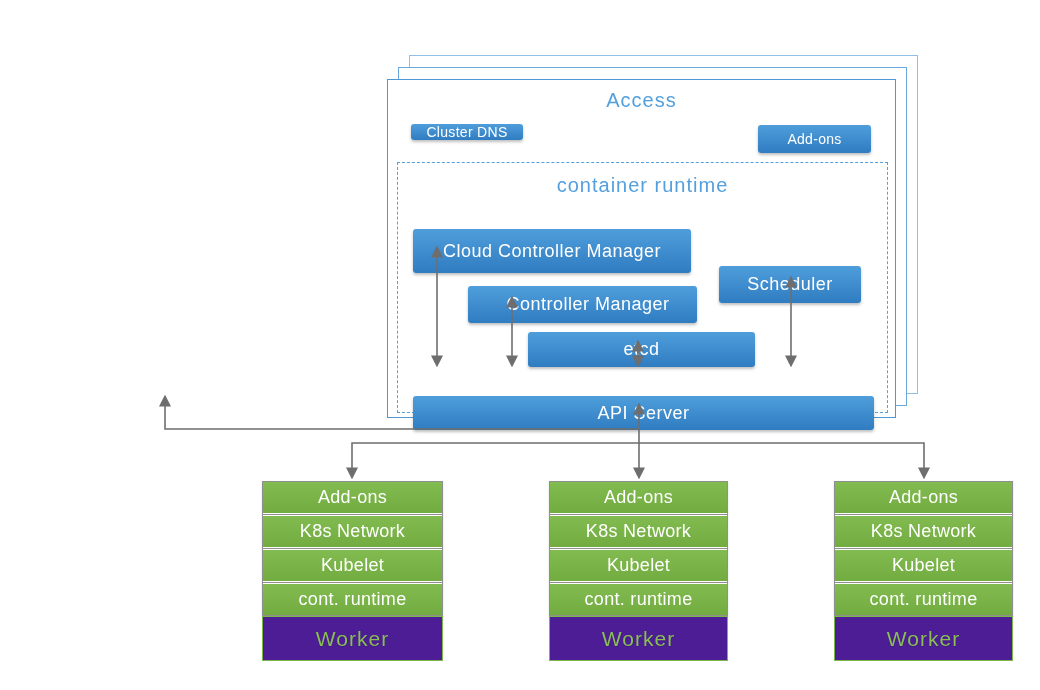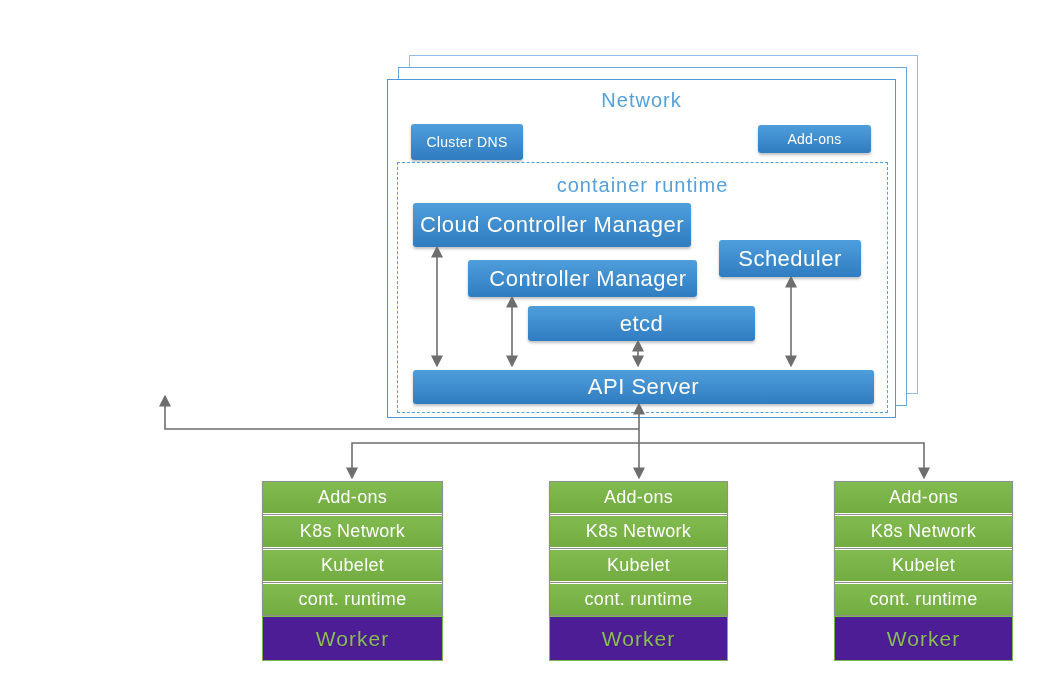--- a/index.html
+++ b/index.html
@@ -14,21 +14,21 @@
   .blue-title{color:#55a0dc;font-size:20px;letter-spacing:1px;text-align:center;}
 
   
   .dashed-box{position:absolute;border:1.5px dashed #55a0dc;background:#ffffff;}
 
   
   .box-blue{position:absolute;display:flex;align-items:center;justify-content:center;
             background:linear-gradient(180deg,#4f9edb 0%,#2f7cc1 100%);
             color:#ffffff;border-radius:3px;
             box-shadow:0 2px 3px rgba(0,0,0,0.25);}
-  .fs-lg{font-size:22px;letter-spacing:0.5px;}
+  .fs-lg{font-size:18px;letter-spacing:0.5px;margin-top:26px;}
   .fs-sm{font-size:14px;letter-spacing:0.3px;}
 
   
   .orange-row{position:absolute;left:0;display:flex;align-items:center;justify-content:center;
               width:100%;height:30px;color:#fff;font-size:18px;letter-spacing:0.5px;
               background:linear-gradient(180deg,#f2b84b,#eeab33);
               box-shadow:0 1px 2px rgba(0,0,0,0.18);}
   .access-box{position:absolute;left:0;width:100%;display:flex;align-items:center;justify-content:center;
               background:#fff;border:1.5px solid #ebaa3c;box-sizing:border-box;
               color:#f0b441;font-size:21px;letter-spacing:1px;
@@ -50,23 +50,23 @@
 </style>
 </head>
 <body>
 
 <div id="page">
 
   <div class="stack-layer layer-outer" style="left:409px;top:55px;width:507px;height:337px;"></div>
   <div class="stack-layer layer-mid" style="left:398px;top:67px;width:507px;height:337px;"></div>
 
   <div class="master-main" style="left:387px;top:79px;width:507px;height:337px;">
-    <div class="blue-title" style="margin-top:9px;">Network</div>
+    <div class="blue-title" style="margin-top:9px;">Access</div>
 
-    <div class="box-blue fs-sm" style="left:23px;top:44px;width:112px;height:36px;">Cluster DNS</div>
+    <div class="box-blue fs-sm" style="left:23px;top:44px;width:112px;height:16px;">Cluster DNS</div>
     <div class="box-blue fs-sm" style="left:370px;top:45px;width:113px;height:28px;">Add-ons</div>
 
     <div class="dashed-box" style="left:9px;top:82px;width:489px;height:249px;">
       <div class="blue-title" style="margin-top:11px;">container runtime</div>
 
       <div class="box-blue fs-lg" style="left:15px;top:40px;width:278px;height:44px;">Cloud Controller Manager</div>
 
       <div class="box-blue fs-lg" style="left:321px;top:77px;width:142px;height:37px;">Scheduler</div>
 
       <div class="box-blue fs-lg" style="left:70px;top:97px;width:218px;height:37px;padding-left:11px;">Controller Manager</div>

